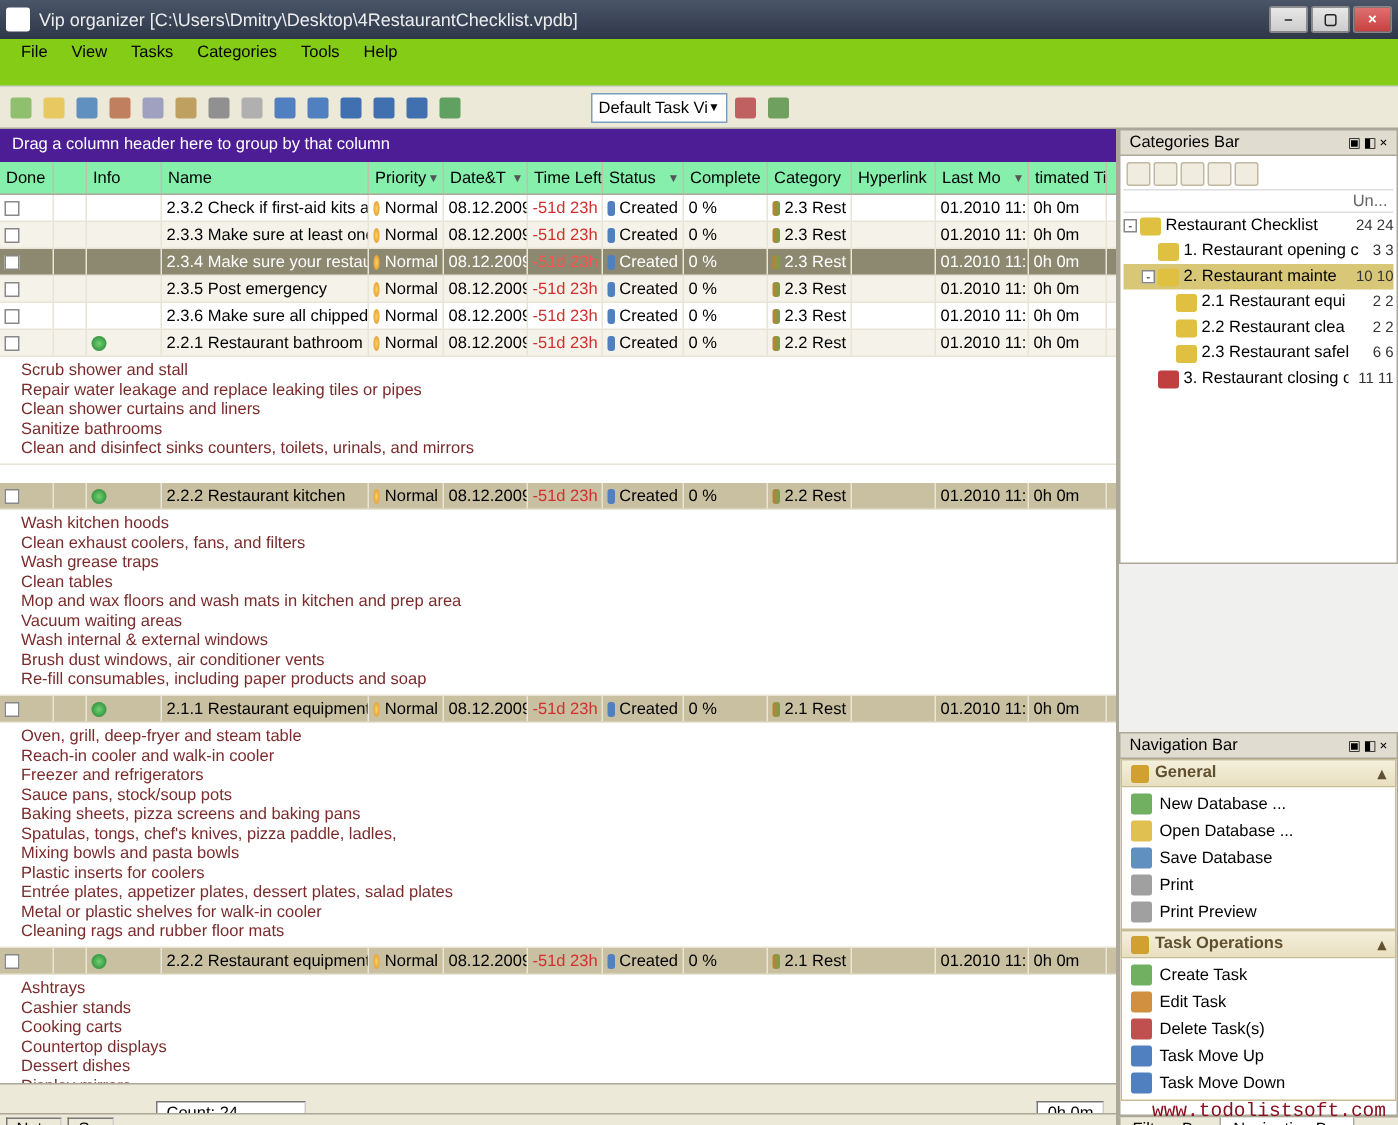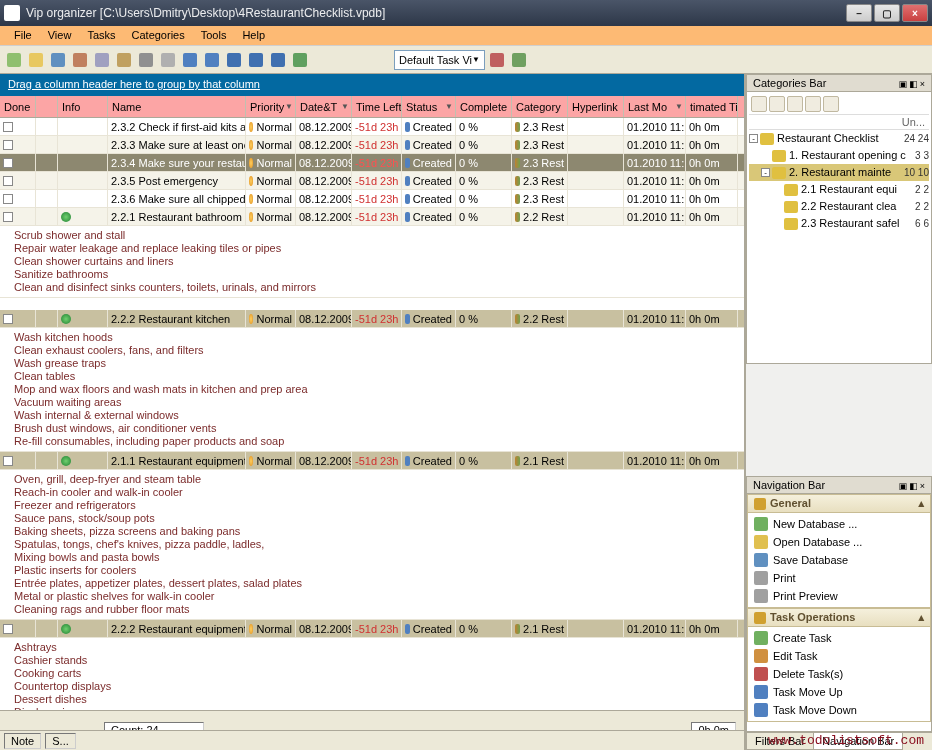--- a/index.html
+++ b/index.html
@@ -7,39 +7,39 @@
 
 
 .titlebar { height: 26px; background: linear-gradient(to bottom, #4a5568, #2d3748); display: flex; align-items: center; padding: 0 4px; color: #fff; }
 .titlebar-icon { width: 16px; height: 16px; background: #fff; border-radius: 2px; margin-right: 6px; }
 .titlebar-text { flex: 1; font-size: 12px; opacity: .9; }
 .wbtn { width: 26px; height: 18px; background: linear-gradient(#e8e8e8,#ccc); border: 1px solid #888; margin-left: 2px; display: flex; align-items: center; justify-content: center; border-radius: 2px; cursor: pointer; }
 .wbtn.close { background: linear-gradient(#e07070,#c94040); }
 .wbtn span { color: #222; font-weight: bold; font-size: 10px; }
 
 
-.menubar { height: 20px; background: #fdba74; border-bottom: 1px solid #cfcfcf; display: flex; padding: 0 6px; }
+.menubar { height: 32px; background: #84cc16; border-bottom: 1px solid #cfcfcf; display: flex; padding: 0 6px; }
 .menubar span { padding: 3px 8px; cursor: pointer; }
 
 
 .toolbar { height: 28px; background: #ece9d8; border-bottom: 1px solid #aca899; display: flex; align-items: center; padding: 0 4px; gap: 2px; }
 .tbtn { width: 20px; height: 20px; border: 1px solid transparent; display: flex; align-items: center; justify-content: center; cursor: pointer; border-radius: 2px; }
 .tbtn-icon { width: 14px; height: 14px; border-radius: 2px; }
 .combo { height: 20px; border: 1px solid #7b9ebd; background: #fff; padding: 0 4px; display: flex; align-items: center; min-width: 90px; }
 
 
 .main { display: flex; height: 676px; }
 .left { flex: 1; display: flex; flex-direction: column; border-right: 2px solid #aca899; }
 .right { width: 186px; background: #f0f0ee; display: flex; flex-direction: column; }
 
 
-.group-hdr { background: #0369a1; color: #fff; padding: 4px 8px; height: 22px; text-decoration: underline; }
-
-
-.cols { display: flex; background: #fca5a5; border-bottom: 1px solid #aca899; height: 22px; }
+.group-hdr { background: #4c1d95; color: #fff; padding: 4px 8px; height: 22px; }
+
+
+.cols { display: flex; background: #86efac; border-bottom: 1px solid #aca899; height: 22px; }
 .col { border-right: 1px solid #c0c0b0; padding: 3px 4px; font-size: 11px; display: flex; align-items: center; white-space: nowrap; overflow: hidden; position: relative; }
 .col .drop { position: absolute; right: 2px; font-size: 8px; color: #555; }
 .c-done{width:36px}.c-ex{width:22px}.c-info{width:50px}.c-name{width:138px}.c-pri{width:50px}
 .c-date{width:56px}.c-time{width:50px}.c-st{width:54px}.c-comp{width:56px}.c-cat{width:56px}
 .c-hyp{width:56px}.c-last{width:62px}.c-est{width:52px}
 
 
 .row { display: flex; height: 18px; border-bottom: 1px solid #e8e4d6; align-items: center; font-size: 10px; }
 .row .cell { border-right: 1px solid #e8e4d6; padding: 0 3px; display: flex; align-items: center; white-space: nowrap; overflow: hidden; height: 100%; }
 .row.alt { background: #f5f3e9; }
@@ -506,20 +506,27 @@
             <span style="overflow:hidden;flex:1">2.2 Restaurant clea</span>
             <span class="tree-count">2&nbsp;2</span>
           </div>
           <div class="tree-row">
             <span class="tree-ind" style="width:24px"></span>
             <span style="width:11px;display:inline-block"></span>
             <span class="tree-icon" style="background:#e0c040"></span>
             <span style="overflow:hidden;flex:1">2.3 Restaurant safel</span>
             <span class="tree-count">6&nbsp;6</span>
           </div>
+          <div class="tree-row">
+            <span class="tree-ind" style="width:12px"></span>
+            <span style="width:11px;display:inline-block"></span>
+            <span class="tree-icon" style="background:#c04040"></span>
+            <span style="overflow:hidden;flex:1">3. Restaurant closing c</span>
+            <span class="tree-count">11&nbsp;11</span>
+          </div>
         </div>
     </div>
 
     <div style="height:112px"></div>
 
     <div class="panel-title">
       <span>Navigation Bar</span>
       <span class="icns"><span>▣</span><span>◧</span><span>×</span></span>
     </div>
     <div class="panel-body" style="flex:1;overflow:hidden;padding:0" id="nav">

